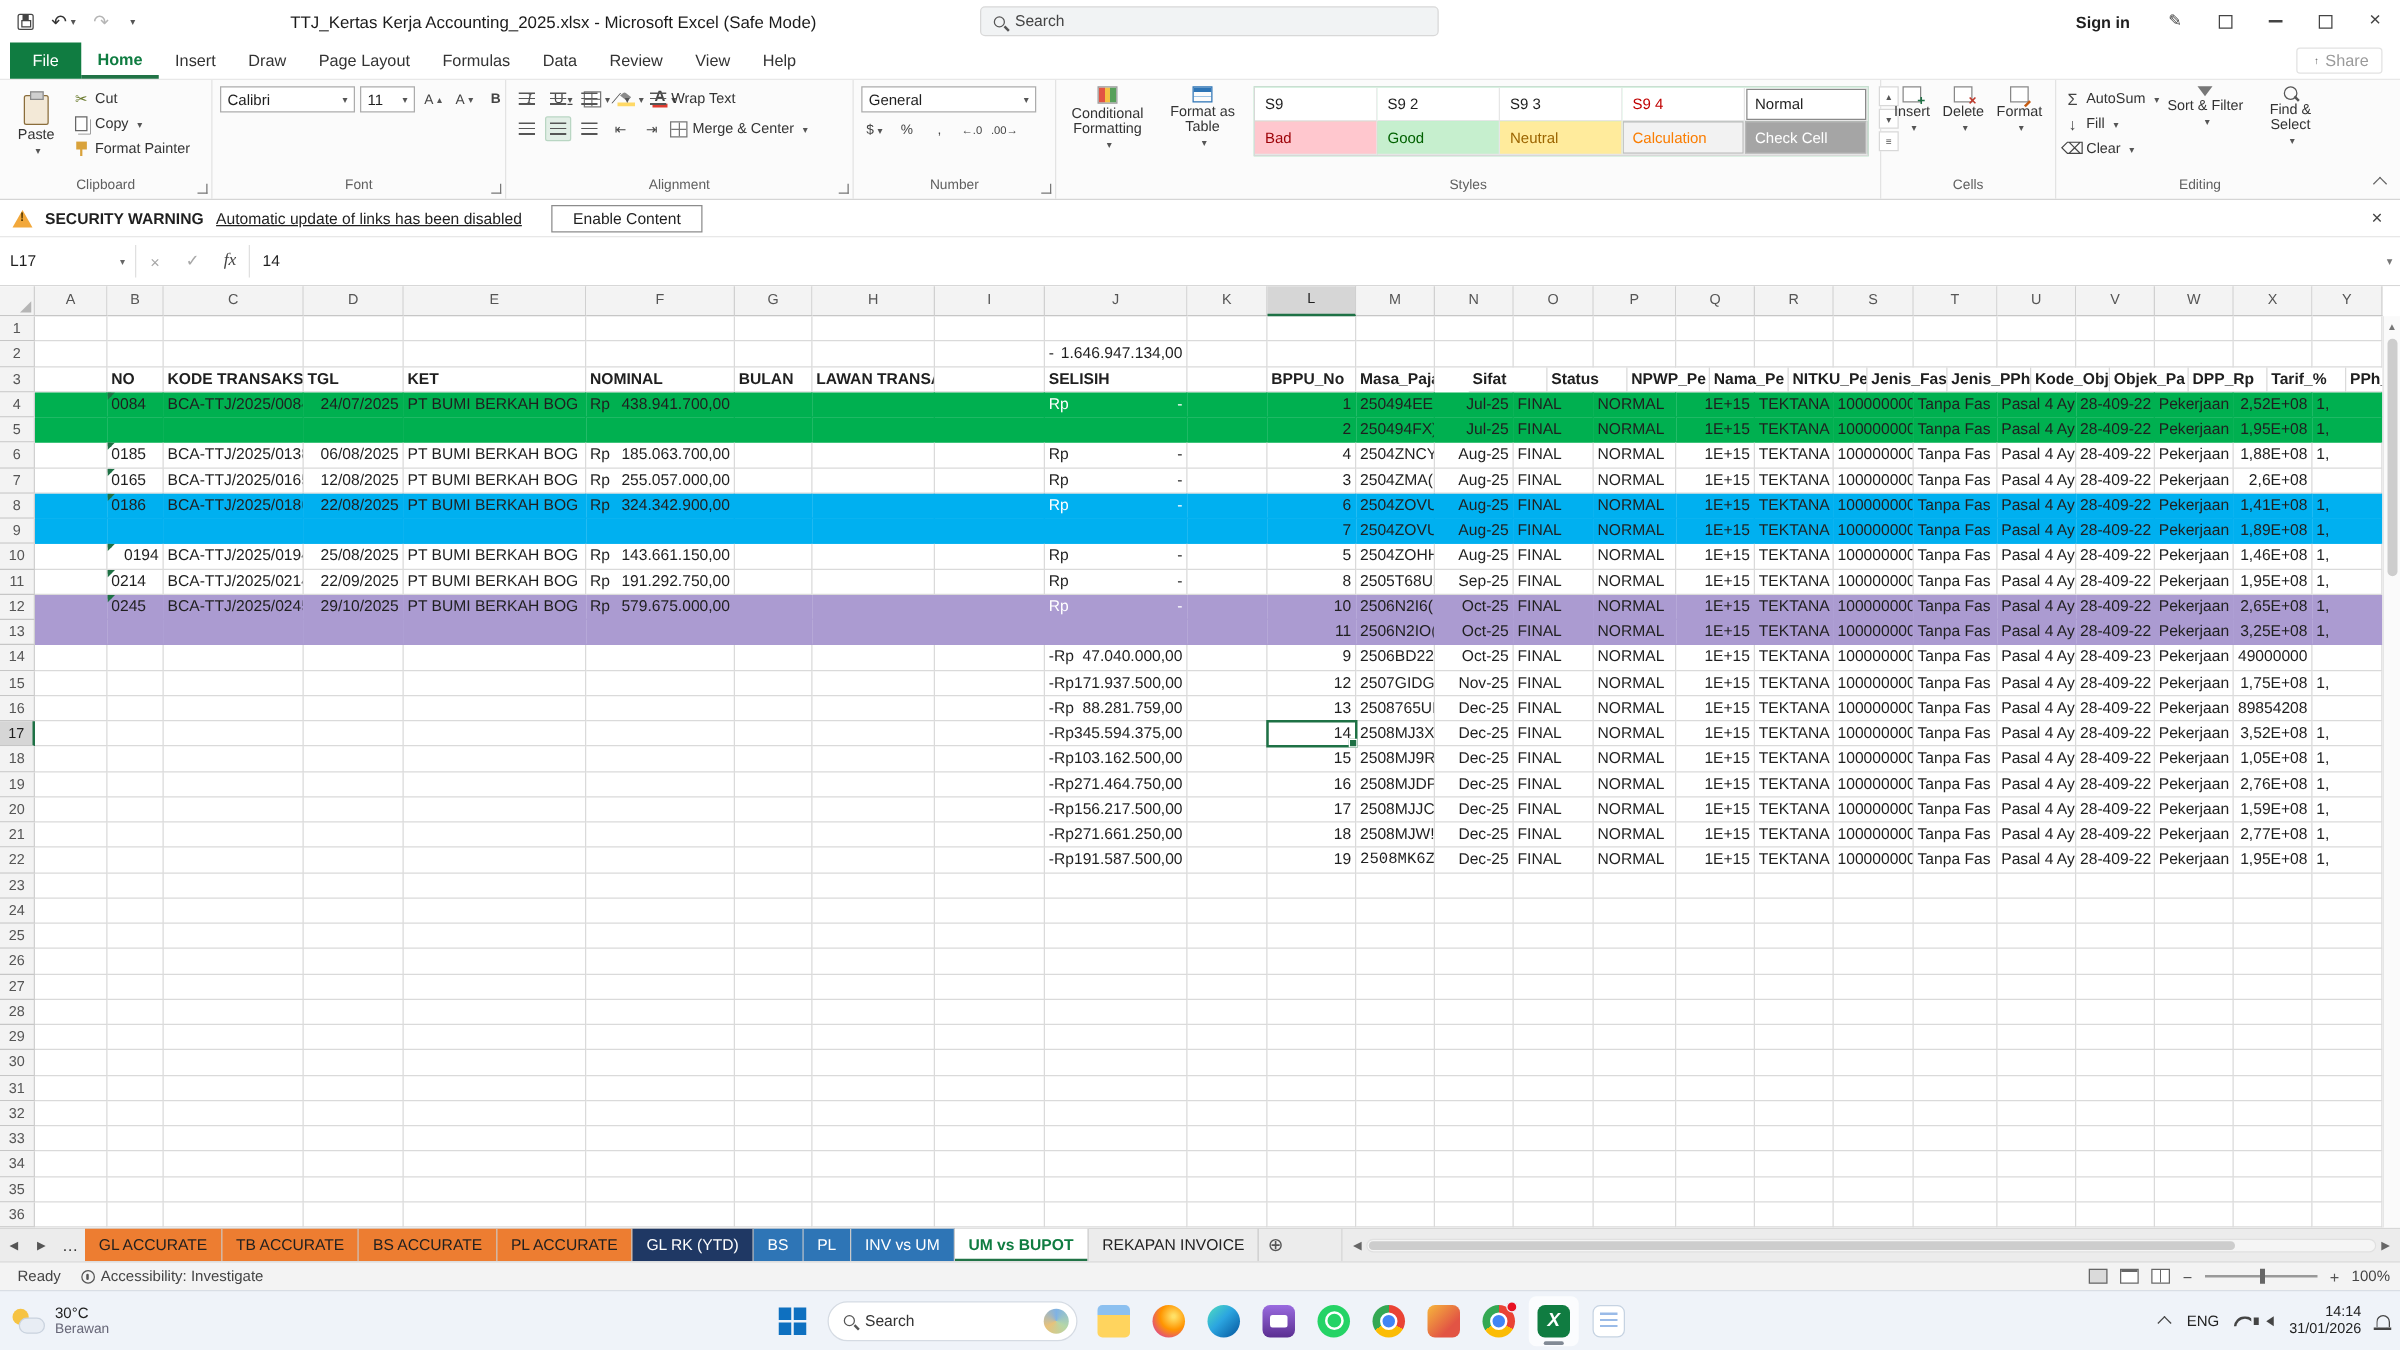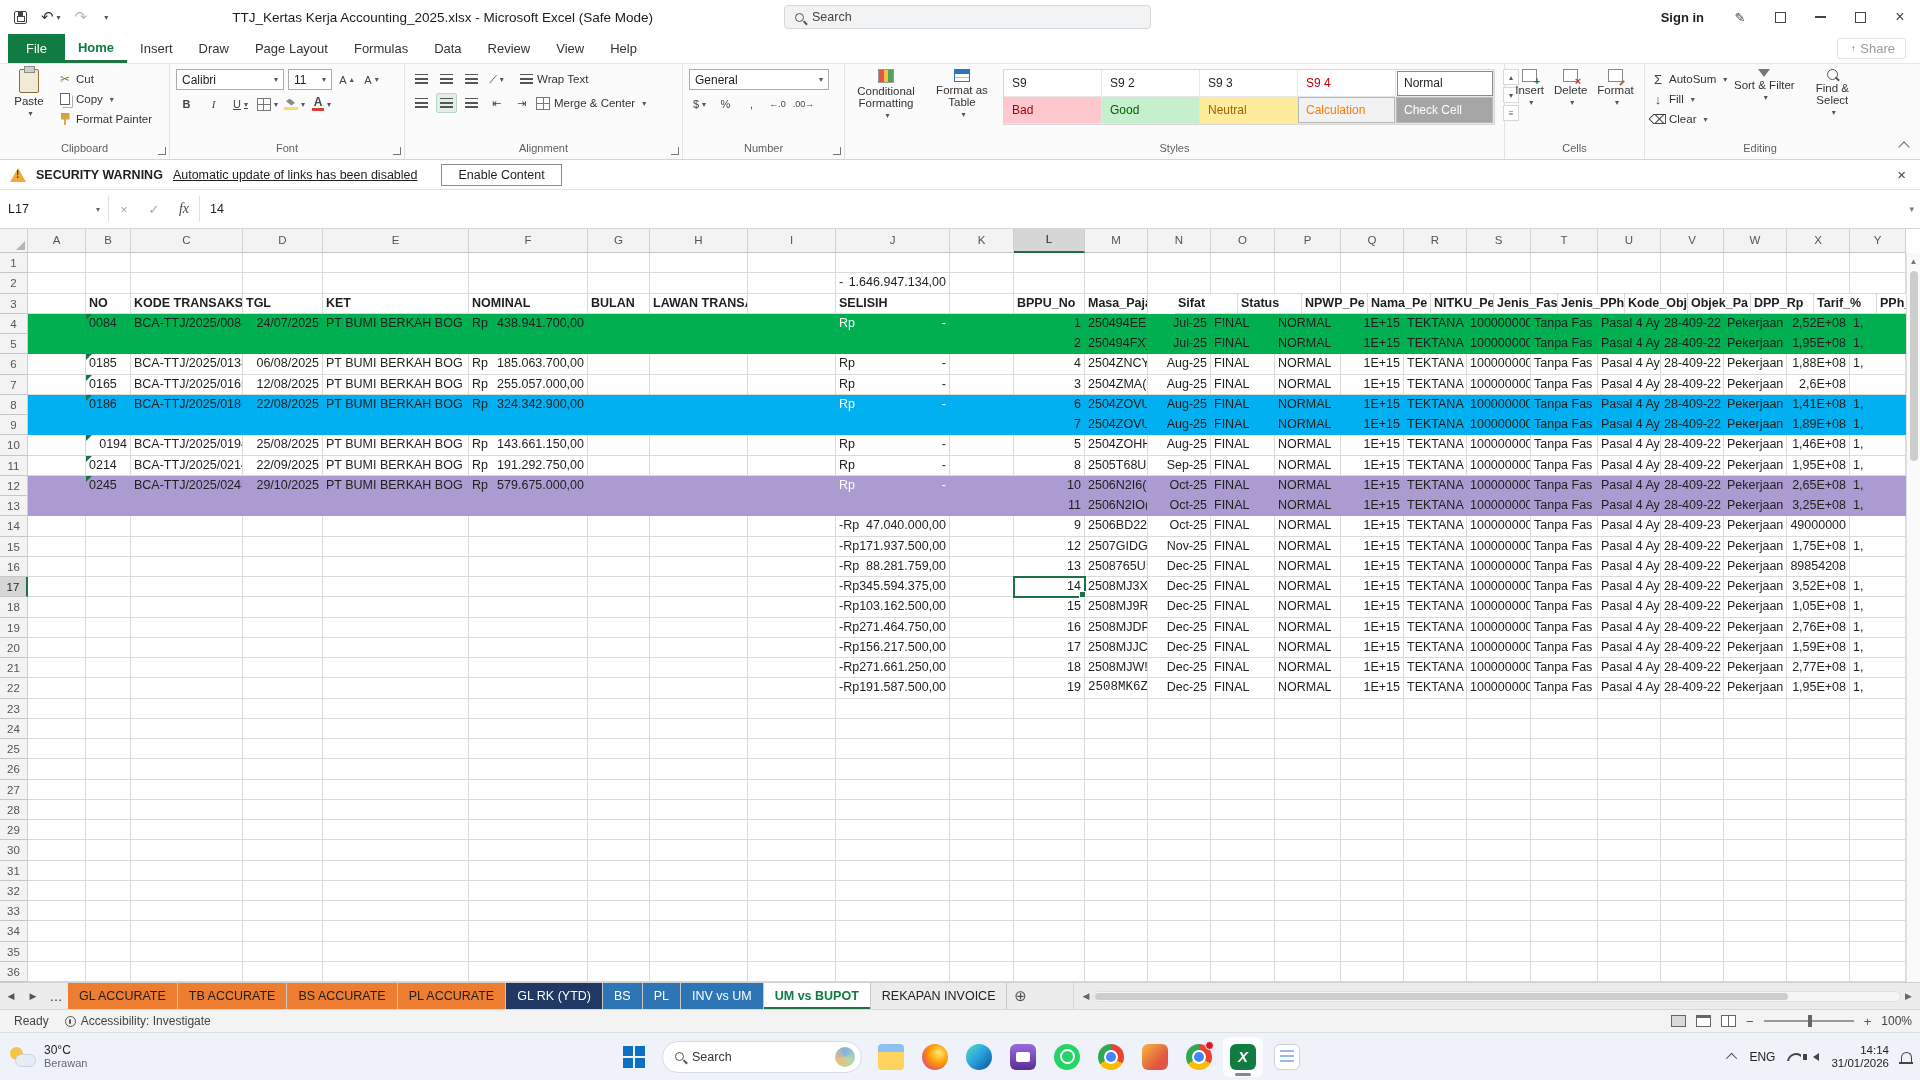--- a/index.html
+++ b/index.html
@@ -37,21 +37,21 @@
   .rg-body{flex:1;display:flex;align-items:flex-start;padding:5px 6px 0 6px;gap:6px}
   .rg-label{height:18px;text-align:center;font-size:11px;color:#5f5f5f;line-height:14px}
   .launcher{position:absolute;right:3px;bottom:4px;width:8px;height:8px;border-right:1.5px solid #777;border-bottom:1.5px solid #777}
   .vbtn{display:flex;flex-direction:column;align-items:center;text-align:center;font-size:11.5px;color:#333;gap:2px}
   .sbtn{display:flex;align-items:center;gap:4px;font-size:11.5px;color:#333;height:20px;white-space:nowrap}
   .sic{width:14px;display:inline-flex;justify-content:center;color:#6B7B2F;font-size:12px}
   .ibtn{width:21px;height:20px;display:flex;align-items:center;justify-content:center;border-radius:2px;color:#444;font-size:11px}
   .ibtn.on{background:#E2EEE6;border:1px solid #B9D6C3}
   .bars{width:13px;height:10px;display:inline-block;background:repeating-linear-gradient(to bottom,#555 0 1.4px,transparent 1.4px 4.2px)}
   .combo{border:1px solid #ACACAC;background:#fff;height:21px;display:flex;align-items:center;padding:0 5px;font-size:12px;gap:4px}
-  .paste{width:46px;height:62px;justify-content:flex-start}
+  .paste{width:46px;height:62px;justify-content:center}
   .paste-ic{width:20px;height:24px;border:1.5px solid #8A6D3B;border-radius:2px;position:relative;background:#F3E9D7}
   .paste-ic::before{content:'';position:absolute;top:-4px;left:4px;width:9px;height:5px;background:#CFCFCF;border:1px solid #8a8a8a}
   .copy-ic{width:10px;height:12px;border:1px solid #666;background:#fff;box-shadow:2px 2px 0 #fff,2.5px 2.5px 0 #666;display:inline-block}
   .fp-ic{width:9px;height:12px;background:#D9A23B;clip-path:polygon(0 0,100% 0,100% 55%,60% 55%,60% 100%,40% 100%,40% 55%,0 55%);display:inline-block}
   .grid-ic{width:15px;height:13px;border:1px solid #777;background:
     linear-gradient(#777 0 0) 50% 0/1px 100% no-repeat,
     linear-gradient(#777 0 0) 0 50%/100% 1px no-repeat,#fff}
   .fillcol-ic{width:14px;height:11px;position:relative;display:inline-block}
   .fillcol-ic::before{content:'';position:absolute;top:0;left:2px;width:9px;height:7px;background:#8a8a8a;clip-path:polygon(0 40%,40% 0,100% 60%,60% 100%)}
   .fillcol-ic::after{content:'';position:absolute;bottom:0;left:0;width:14px;height:3px;background:#FFD966}
@@ -264,21 +264,21 @@
             </span>
             <span>Format Painter</span>
           </div>
       </div>
     </div>
     <div class="rg-label">Clipboard</div>
     <span class="launcher"></span>
   </div>
 
   <div class="rgroup" style="width:235px">
-    <div class="rg-body" style="flex-direction:column;gap:4px">
+    <div class="rg-body" style="flex-direction:row;gap:4px">
       <div style="display:flex;gap:4px;align-items:center">
         <div class="combo" style="width:108px;justify-content:space-between">
             <span>Calibri</span>
             <span class="dd">▾</span>
           </div>
         <div class="combo" style="width:44px;justify-content:space-between">
             <span>11</span>
             <span class="dd">▾</span>
           </div>
         <span class="ibtn">A<span class="dd">▴</span></span>

